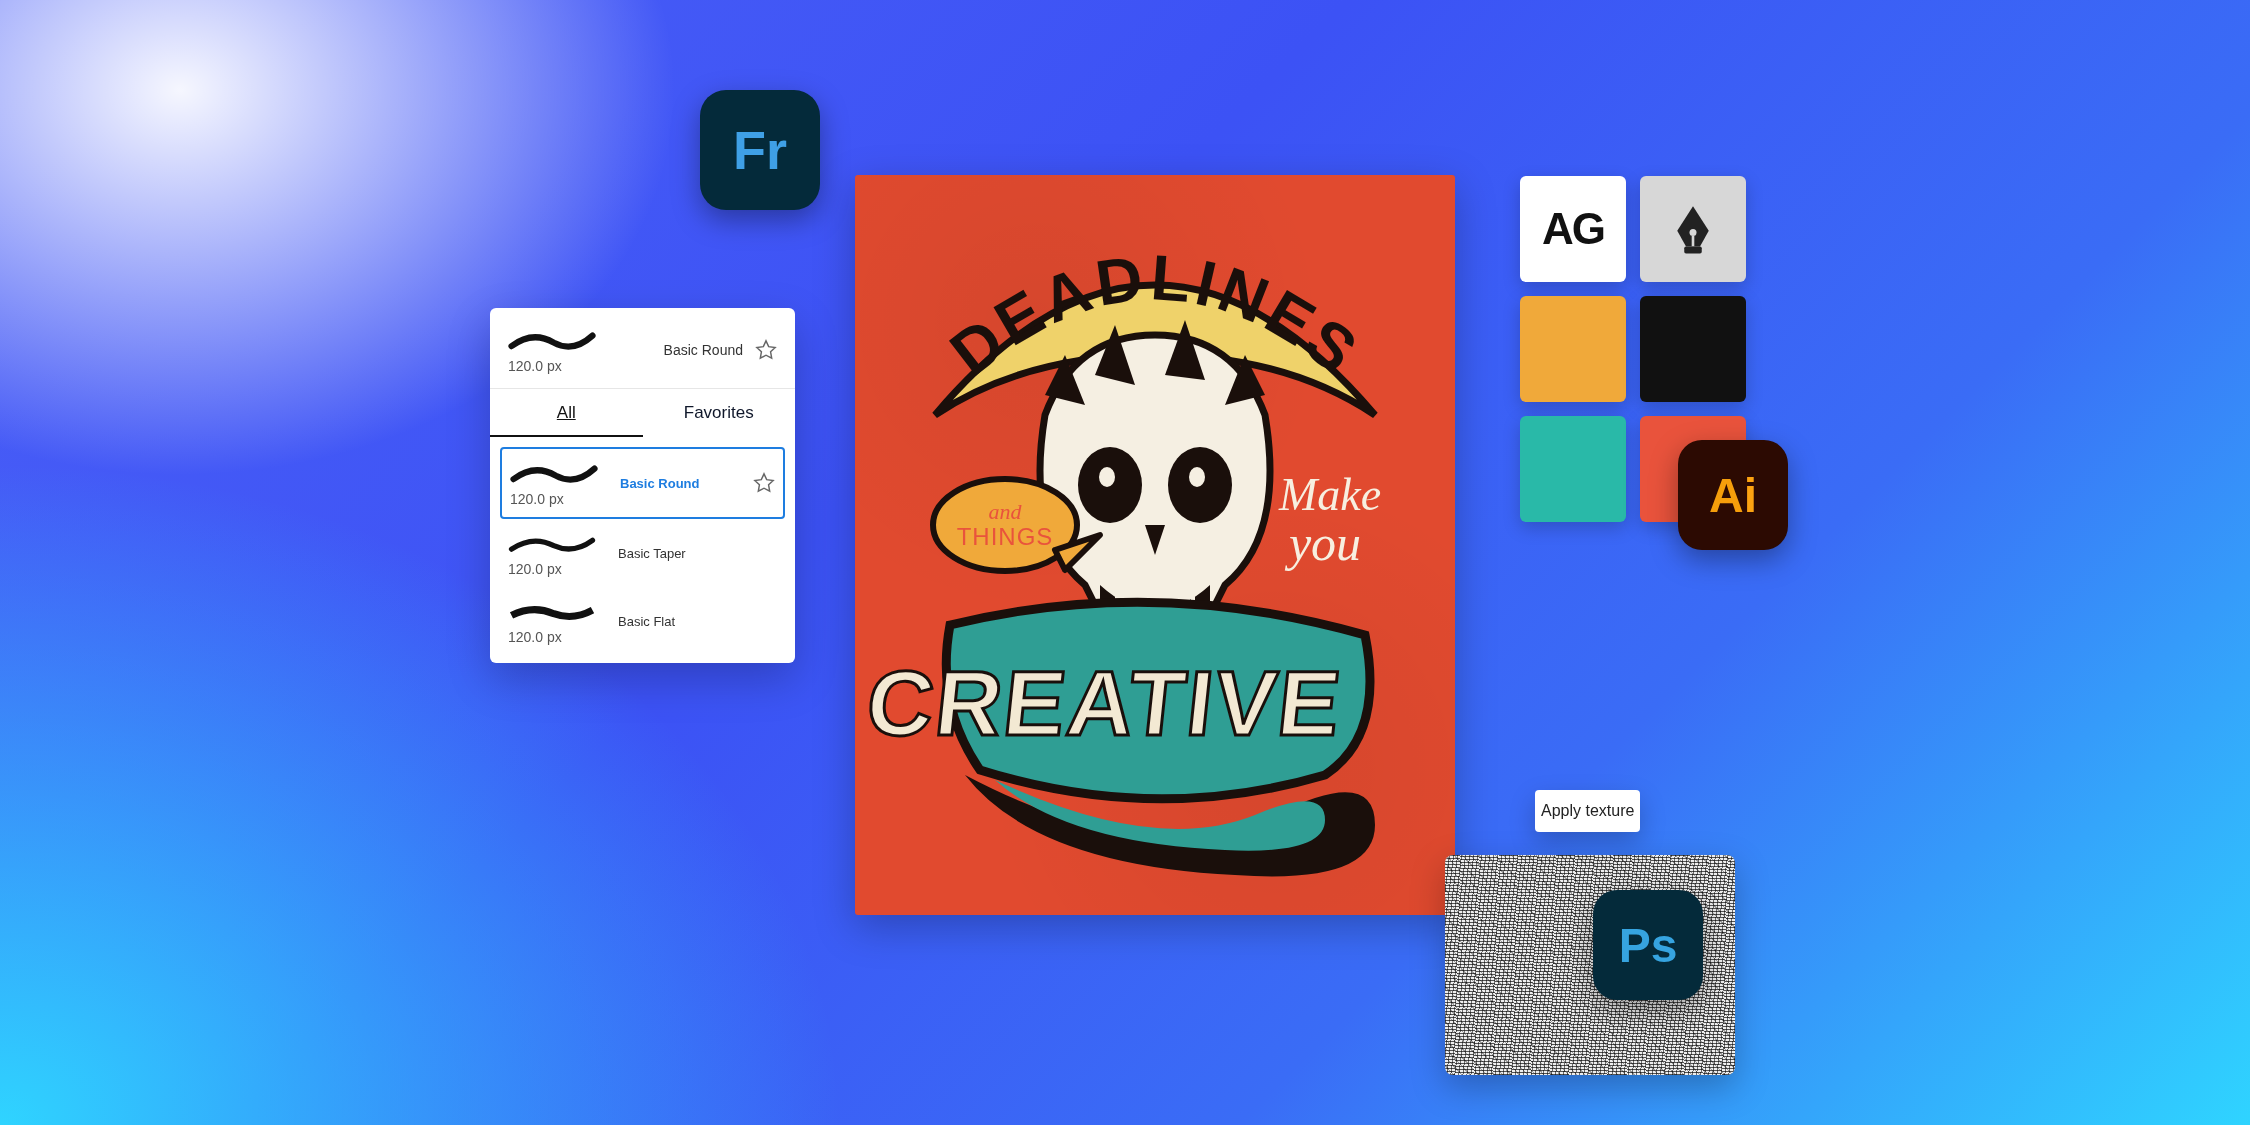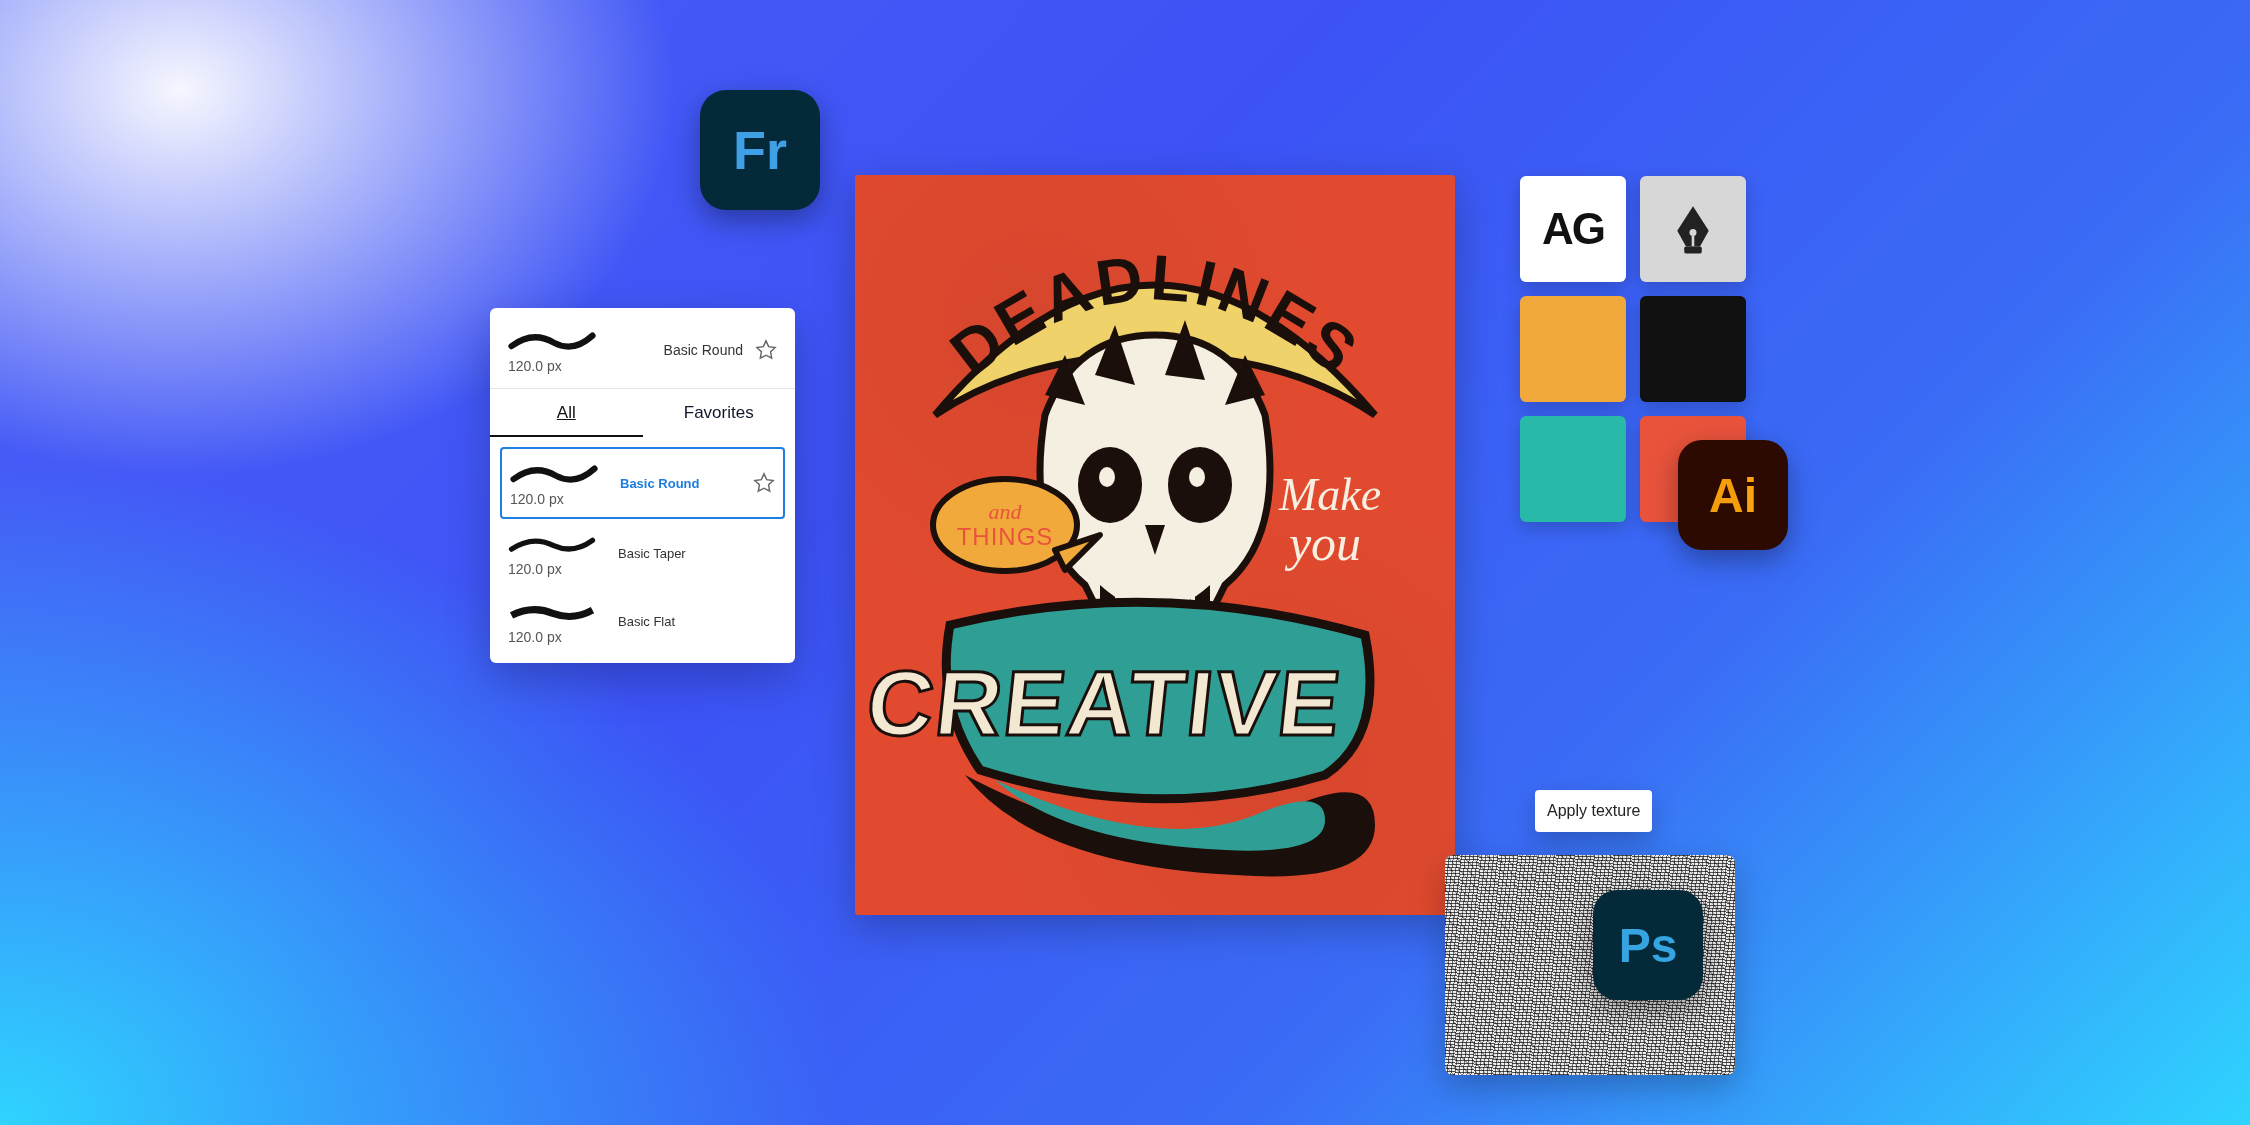--- a/index.html
+++ b/index.html
@@ -94,21 +94,21 @@
     box-shadow:0 6px 18px rgba(0,0,0,0.20);
   }
   .swatch.ag { background:#fff; display:flex; align-items:center; justify-content:center;
     font-weight:900; font-size:44px; letter-spacing:-2px; color:#111; }
   .swatch.pen { background:#d7d7d7; display:flex; align-items:center; justify-content:center; }
   .swatch.pen svg { width:56px; height:56px; }
 
   
   .tooltip {
     position:absolute; left:1535px; top:790px;
-    background:#fff; padding:12px 12px; border-radius:4px;
+    background:#fff; padding:12px 6px; border-radius:4px;
     font-size:16px; color:#222;
     box-shadow:0 10px 26px rgba(0,0,0,0.22);
   }
   .texture-patch {
     position:absolute; left:1445px; top:855px;
     width:290px; height:220px; border-radius:8px;
     background:#eee;
     box-shadow:0 12px 34px rgba(0,0,0,0.25);
     overflow:hidden;
   }

